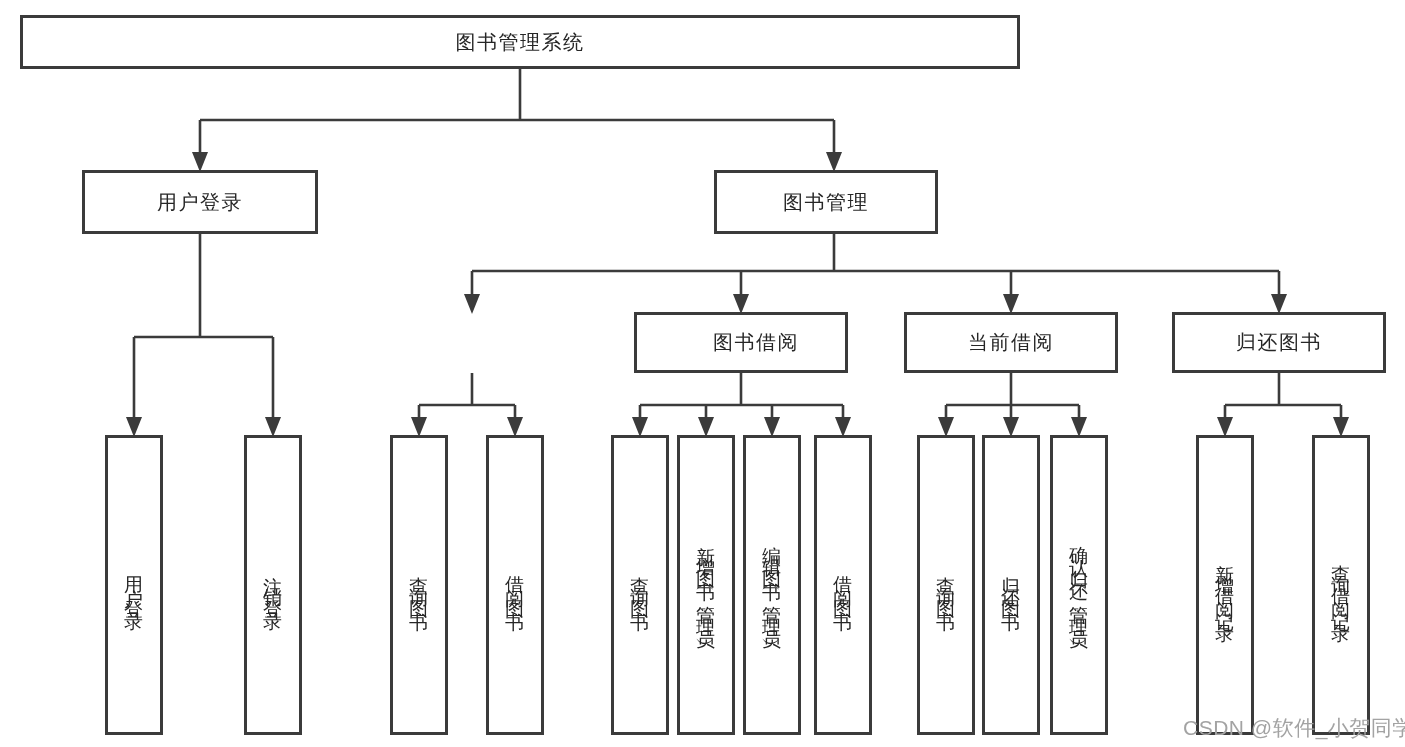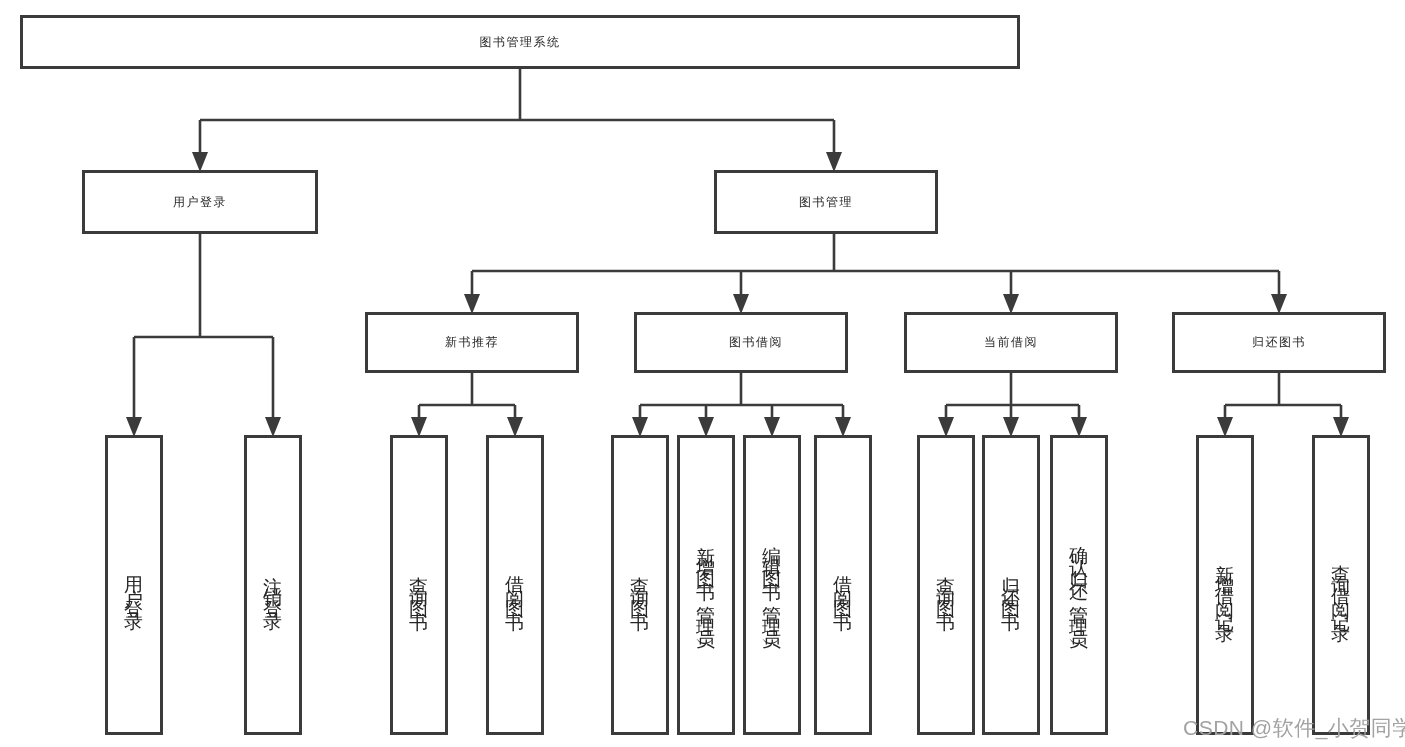--- a/index.html
+++ b/index.html
@@ -28,21 +28,21 @@
   .node {
     position: absolute;
     border: 3px solid var(--line);
     background: var(--bg);
     display: flex;
     align-items: center;
     justify-content: center;
     color: var(--text);
     z-index: 1;
   }
-  .hbox { font-size: 12px; letter-spacing: 1.5px; }
+  .hbox { font-size: 20px; letter-spacing: 1.5px; }
   .vbox .vtext {
     writing-mode: vertical-rl;
     text-orientation: mixed;
     font-size: 19px;
     line-height: 1;
     letter-spacing: 12px;
     white-space: nowrap;
   }
   
   .n-root { left: 20px;  top: 15px;  width: 1000px; height: 54px; }
@@ -131,23 +131,20 @@
     <span>图书管理系统</span>
   </div>
 
   <div class="node hbox n-login">
     <span>用户登录</span>
   </div>
   <div class="node hbox n-mgmt">
     <span>图书管理</span>
   </div>
 
-  <div class="node hbox n-l3 n-recommend">
-    <span>新书推荐</span>
-  </div>
   <div class="node hbox n-l3 n-borrow">
     <span>图书借阅</span>
   </div>
   <div class="node hbox n-l3 n-current">
     <span>当前借阅</span>
   </div>
   <div class="node hbox n-l3 n-records">
     <span>归还图书</span>
   </div>
 

